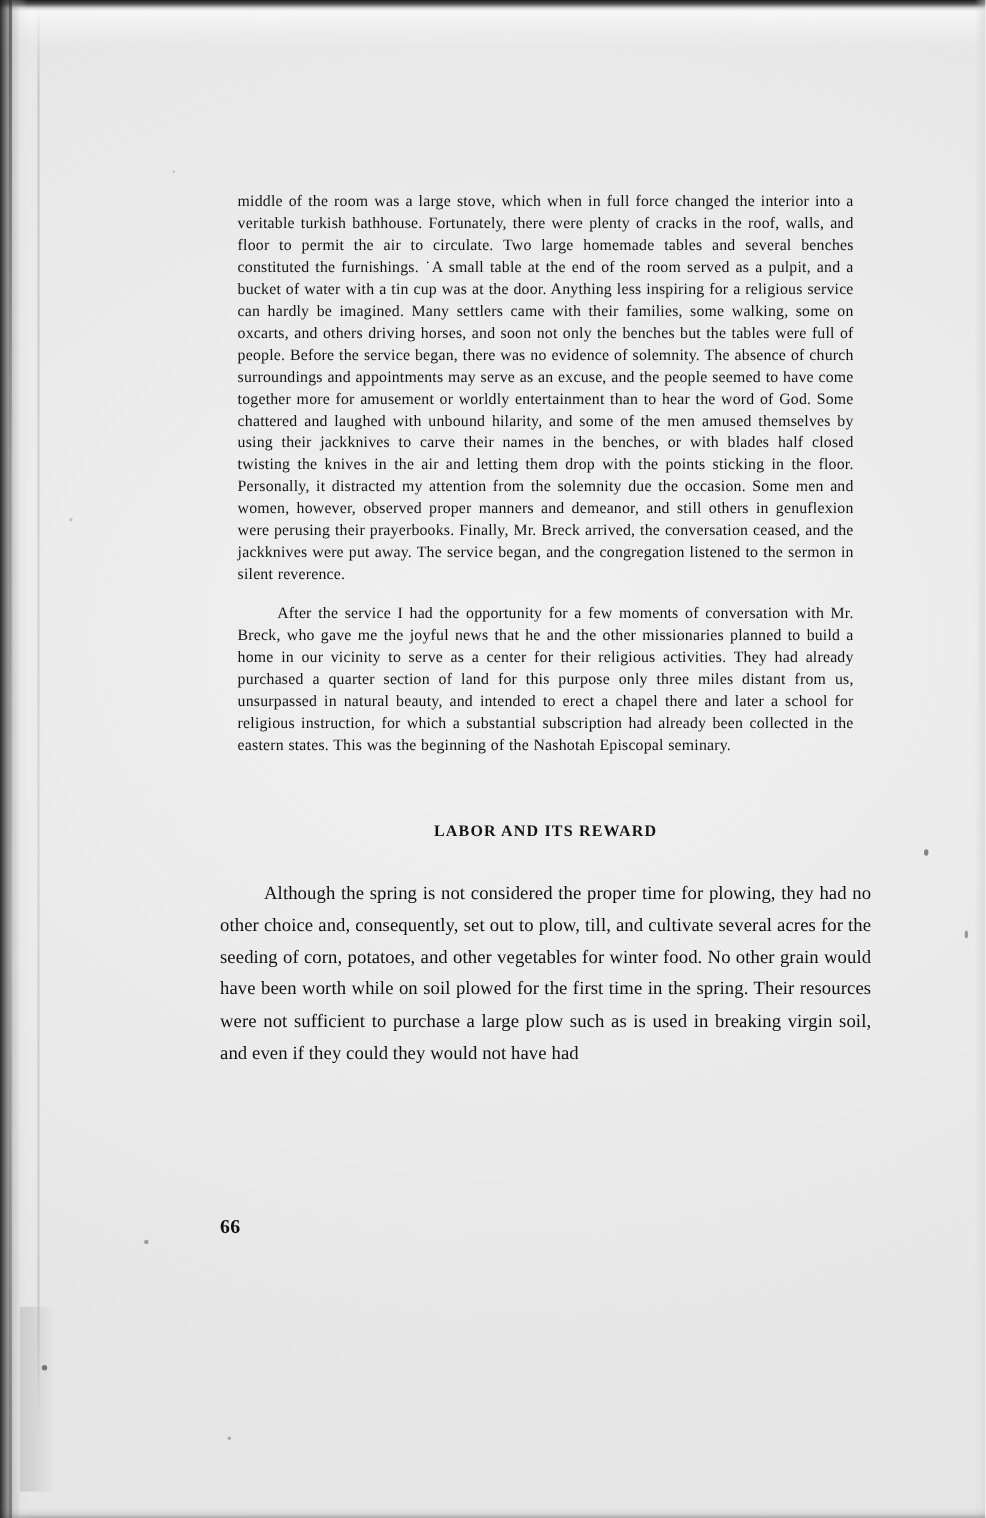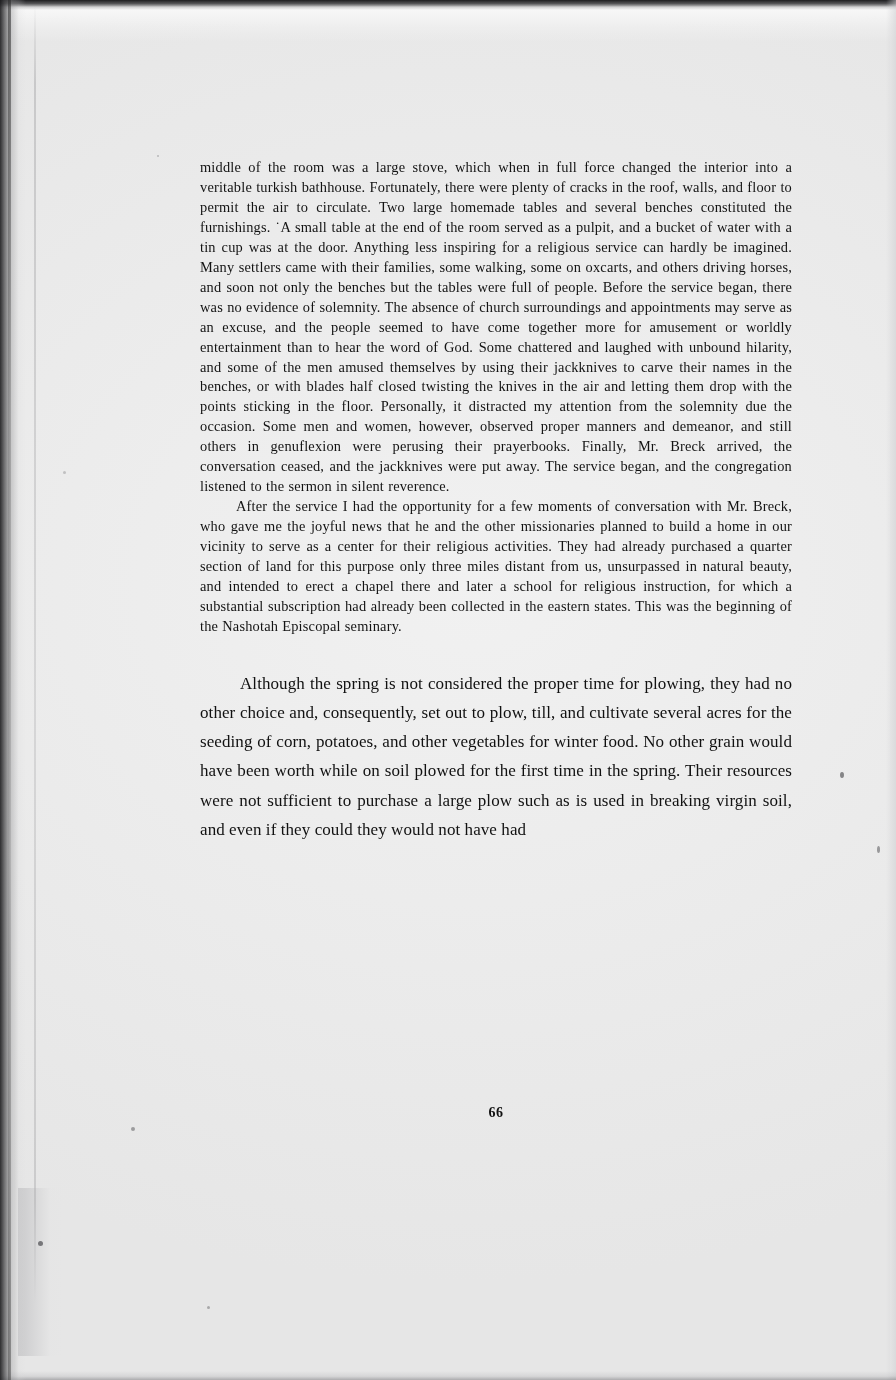--- a/index.html
+++ b/index.html
@@ -144,21 +144,21 @@
   .body-block {
     font-size: 14.4px;
     line-height: 19.95px;
     text-align: justify;
     text-justify: inter-word;
     letter-spacing: 0.18px;
     word-spacing: 0.4px;
   }
 
   .body-block p {
-    margin: 0;
+    margin: 16px;
     text-indent: 36px;
   }
   .body-block p.no-indent {
     text-indent: 0;
   }
 
   .section-heading {
     margin: 0;
     padding-top: 43px;
     font-size: 14.6px;
@@ -181,22 +181,21 @@
   .lead-block p {
     margin: 0;
     text-indent: 40px;
   }
 
   .folio {
     position: absolute;
     left: 0;
     top: 947px;
     width: 592px;
-    text-align: center;
-    font-size: 14px;
+    font-size: 18px;
     font-weight: 700;
     letter-spacing: 0.4px;
     color: #121212;
   }
 
   
   .speck {
     position: absolute;
     border-radius: 50%;
     background: #5d5d60;
@@ -224,20 +223,21 @@
   <div class="gutter-shadow"></div>
   <div class="crease-line"></div>
 
   <div class="text-column">
 
     <div class="body-block">
       <p class="no-indent">middle of the room was a large stove, which when in full force changed the interior into a veritable turkish bathhouse. Fortunately, there were plenty of cracks in the roof, walls, and floor to permit the air to circulate. Two large homemade tables and several benches constituted the furnishings. ˙A small table at the end of the room served as a pulpit, and a bucket of water with a tin cup was at the door. Anything less inspiring for a religious service can hardly be imagined. Many settlers came with their families, some walking, some on oxcarts, and others driving horses, and soon not only the benches but the tables were full of people. Before the service began, there was no evidence of solemnity. The absence of church surroundings and appointments may serve as an excuse, and the people seemed to have come together more for amusement or worldly entertainment than to hear the word of God. Some chattered and laughed with unbound hilarity, and some of the men amused themselves by using their jackknives to carve their names in the benches, or with blades half closed twisting the knives in the air and letting them drop with the points sticking in the floor. Personally, it distracted my attention from the solemnity due the occasion. Some men and women, however, observed proper manners and demeanor, and still others in genuflexion were perusing their prayerbooks. Finally, Mr. Breck arrived, the conversation ceased, and the jackknives were put away. The service began, and the congregation listened to the sermon in silent reverence.</p>
       <p>After the service I had the opportunity for a few moments of conversation with Mr. Breck, who gave me the joyful news that he and the other missionaries planned to build a home in our vicinity to serve as a center for their religious activities. They had already purchased a quarter section of land for this purpose only three miles distant from us, unsurpassed in natural beauty, and intended to erect a chapel there and later a school for religious instruction, for which a substantial subscription had already been collected in the eastern states. This was the beginning of the Nashotah Episcopal seminary.</p>
     </div>
 
+    <h2 class="section-heading">LABOR AND ITS REWARD</h2>
 
     <div class="lead-block">
       <p>Although the spring is not considered the proper time for plowing, they had no other choice and, consequently, set out to plow, till, and cultivate several acres for the seeding of corn, potatoes, and other vegetables for winter food. No other grain would have been worth while on soil plowed for the first time in the spring. Their resources were not sufficient to purchase a large plow such as is used in breaking virgin soil, and even if they could they would not have had</p>
     </div>
 
     <div class="folio">66</div>
   </div>
 
   <div class="speck s1"></div>
   <div class="speck s2"></div>

